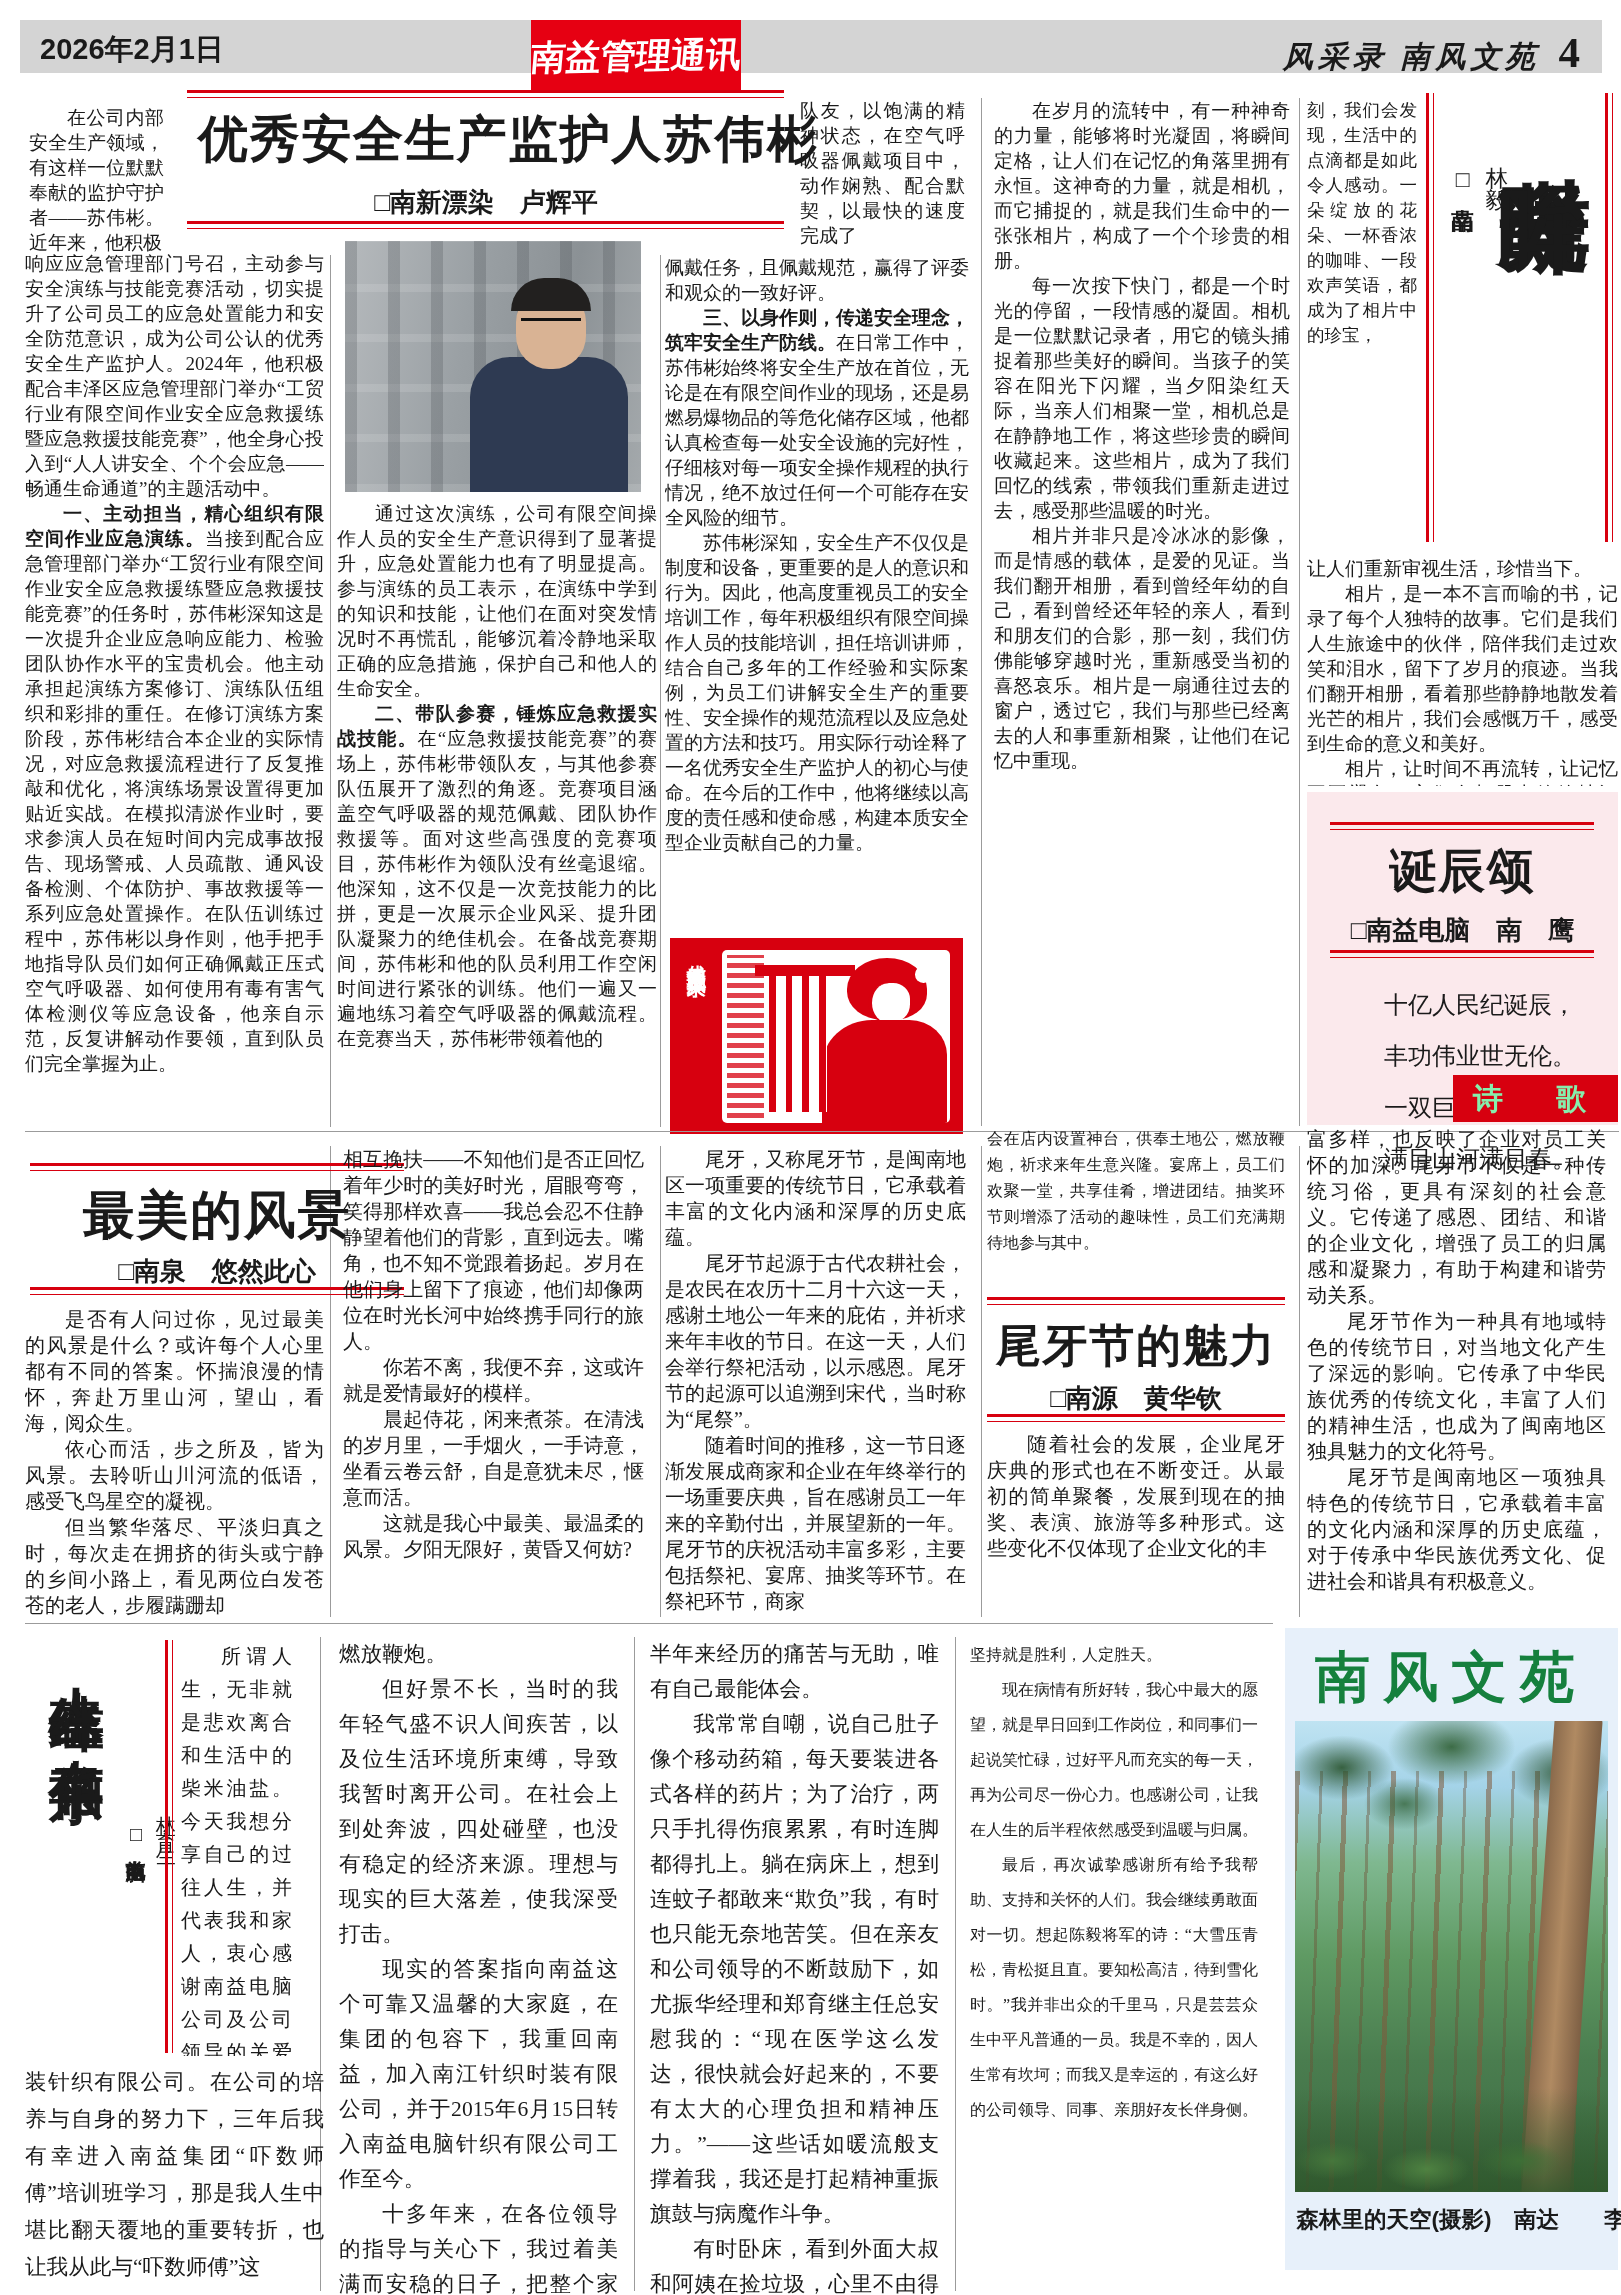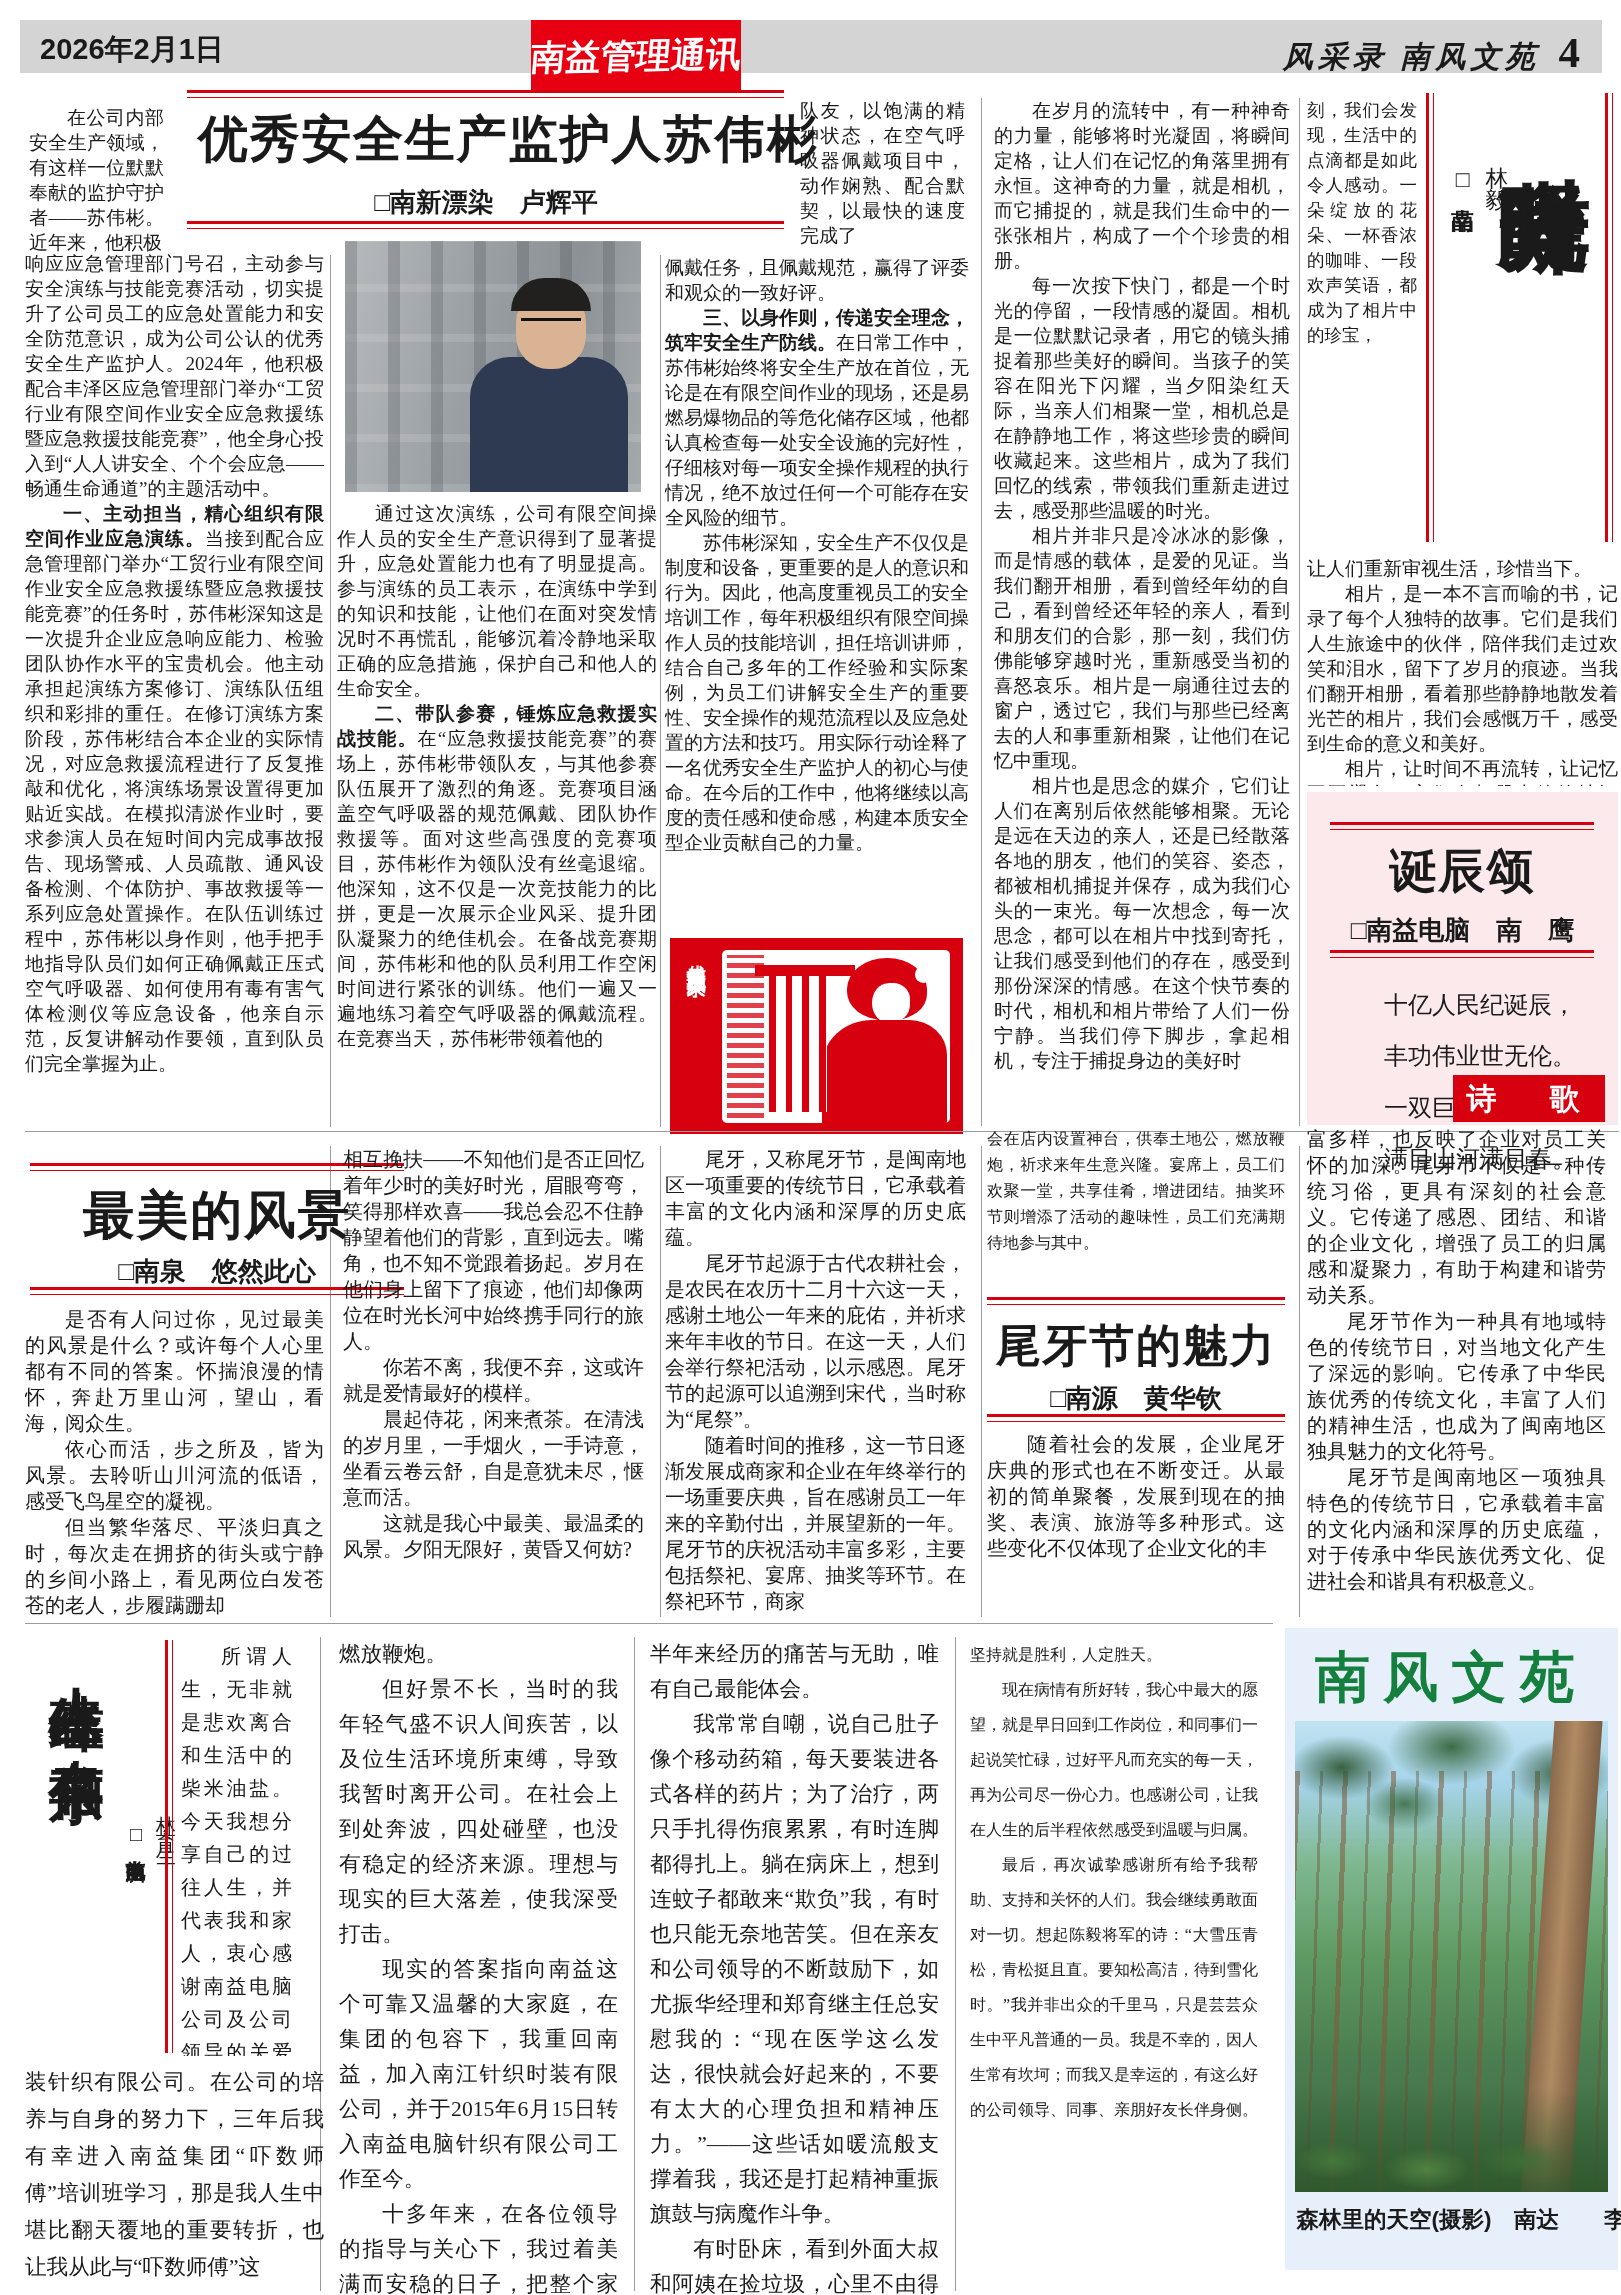--- a/index.html
+++ b/index.html
@@ -83,21 +83,20 @@
       <div class="abs" style="left:33px;top:15px;width:100px;height:11.6px;background:#d7000f;"></div>
       <div class="abs" style="left:5px;top:5px;width:37px;height:163px;background:
            repeating-linear-gradient(0deg,rgba(215,0,15,.75) 0 5px,transparent 5px 10px);"></div>
     </div>
   </div>
 
   <div class="col" style="left:994px;top:98px;width:296px;height:1031px;">
       <p>在岁月的流转中，有一种神奇的力量，能够将时光凝固，将瞬间定格，让人们在记忆的角落里拥有永恒。这神奇的力量，就是相机，而它捕捉的，就是我们生命中的一张张相片，构成了一个个珍贵的相册。</p>
       <p>每一次按下快门，都是一个时光的停留，一段情感的凝固。相机是一位默默记录者，用它的镜头捕捉着那些美好的瞬间。当孩子的笑容在阳光下闪耀，当夕阳染红天际，当亲人们相聚一堂，相机总是在静静地工作，将这些珍贵的瞬间收藏起来。这些相片，成为了我们回忆的线索，带领我们重新走进过去，感受那些温暖的时光。</p>
       <p>相片并非只是冷冰冰的影像，而是情感的载体，是爱的见证。当我们翻开相册，看到曾经年幼的自己，看到曾经还年轻的亲人，看到和朋友们的合影，那一刻，我们仿佛能够穿越时光，重新感受当初的喜怒哀乐。相片是一扇通往过去的窗户，透过它，我们与那些已经离去的人和事重新相聚，让他们在记忆中重现。</p>
-      <p>相片也是思念的媒介，它们让人们在离别后依然能够相聚。无论是远在天边的亲人，还是已经散落各地的朋友，他们的笑容、姿态，都被相机捕捉并保存，成为我们心头的一束光。每一次想念，每一次思念，都可以在相片中找到寄托，让我们感受到他们的存在，感受到那份深深的情感。在这个快节奏的时代，相机和相片带给了人们一份宁静。当我们停下脚步，拿起相机，专注于捕捉身边的美好时</p>
     </div>
   <div class="col" data-cont="" style="left:1307px;top:98px;width:110px;height:451px;font-size:17.5px;line-height:25px;">
       <p>刻，我们会发现，生活中的点滴都是如此令人感动。一朵绽放的花朵、一杯香浓的咖啡、一段欢声笑语，都成为了相片中的珍宝，</p>
     </div>
 
   <div class="redrulev" style="left:1426px;top:93px;height:449px;"></div>
   <div class="abs" style="left:1447px;top:116px;height:416px;">
     <span class="vtext author" style="font-weight:bold;font-size:22.5px;">□南晶</span>
     <span class="vtext" style="font-size:22.5px;margin-top:33px;letter-spacing:21.6px;">林毅</span>
   </div>
@@ -114,21 +113,21 @@
     <div class="redrule" style="left:23px;top:30px;width:264px;"></div>
     <div class="headline center" style="position:absolute;left:0;top:48px;width:100%;font-size:47px;">诞辰颂</div>
     <div class="author center" style="position:absolute;left:0;top:121px;width:100%;font-weight:bold;">□南益电脑　南　鹰</div>
     <div class="redrule" style="left:23px;top:158px;width:264px;"></div>
     <div class="abs" style="left:77px;top:176px;width:216px;font-size:24px;line-height:27.4px;">
         <p>十亿人民纪诞辰，</p>
         <p>丰功伟业世无伦。</p>
         <p>一双巨手乾坤转，</p>
         <p>满目山河满目春。</p>
       </div>
-    <div class="abs center" style="left:146px;top:283px;width:152px;height:47px;background:#d7000f;color:#ffffff;line-height:47px;">
+    <div class="abs center" style="left:146px;top:283px;width:165px;height:47px;background:#d7000f;color:#86efac;line-height:47px;">
       <span style="font-size:30px;font-weight:bold;letter-spacing:11.6px;">诗　歌</span>
     </div>
   </div>
 
   <div class="hline" style="left:25px;top:1131px;width:1594px;"></div>
   <div class="hline" style="left:25px;top:1623px;width:1248px;"></div>
 
   <div class="vline" style="left:330px;top:255px;height:872px;"></div>
   <div class="vline" style="left:660px;top:255px;height:872px;"></div>
   <div class="vline" style="left:981px;top:98px;height:1028px;"></div>

